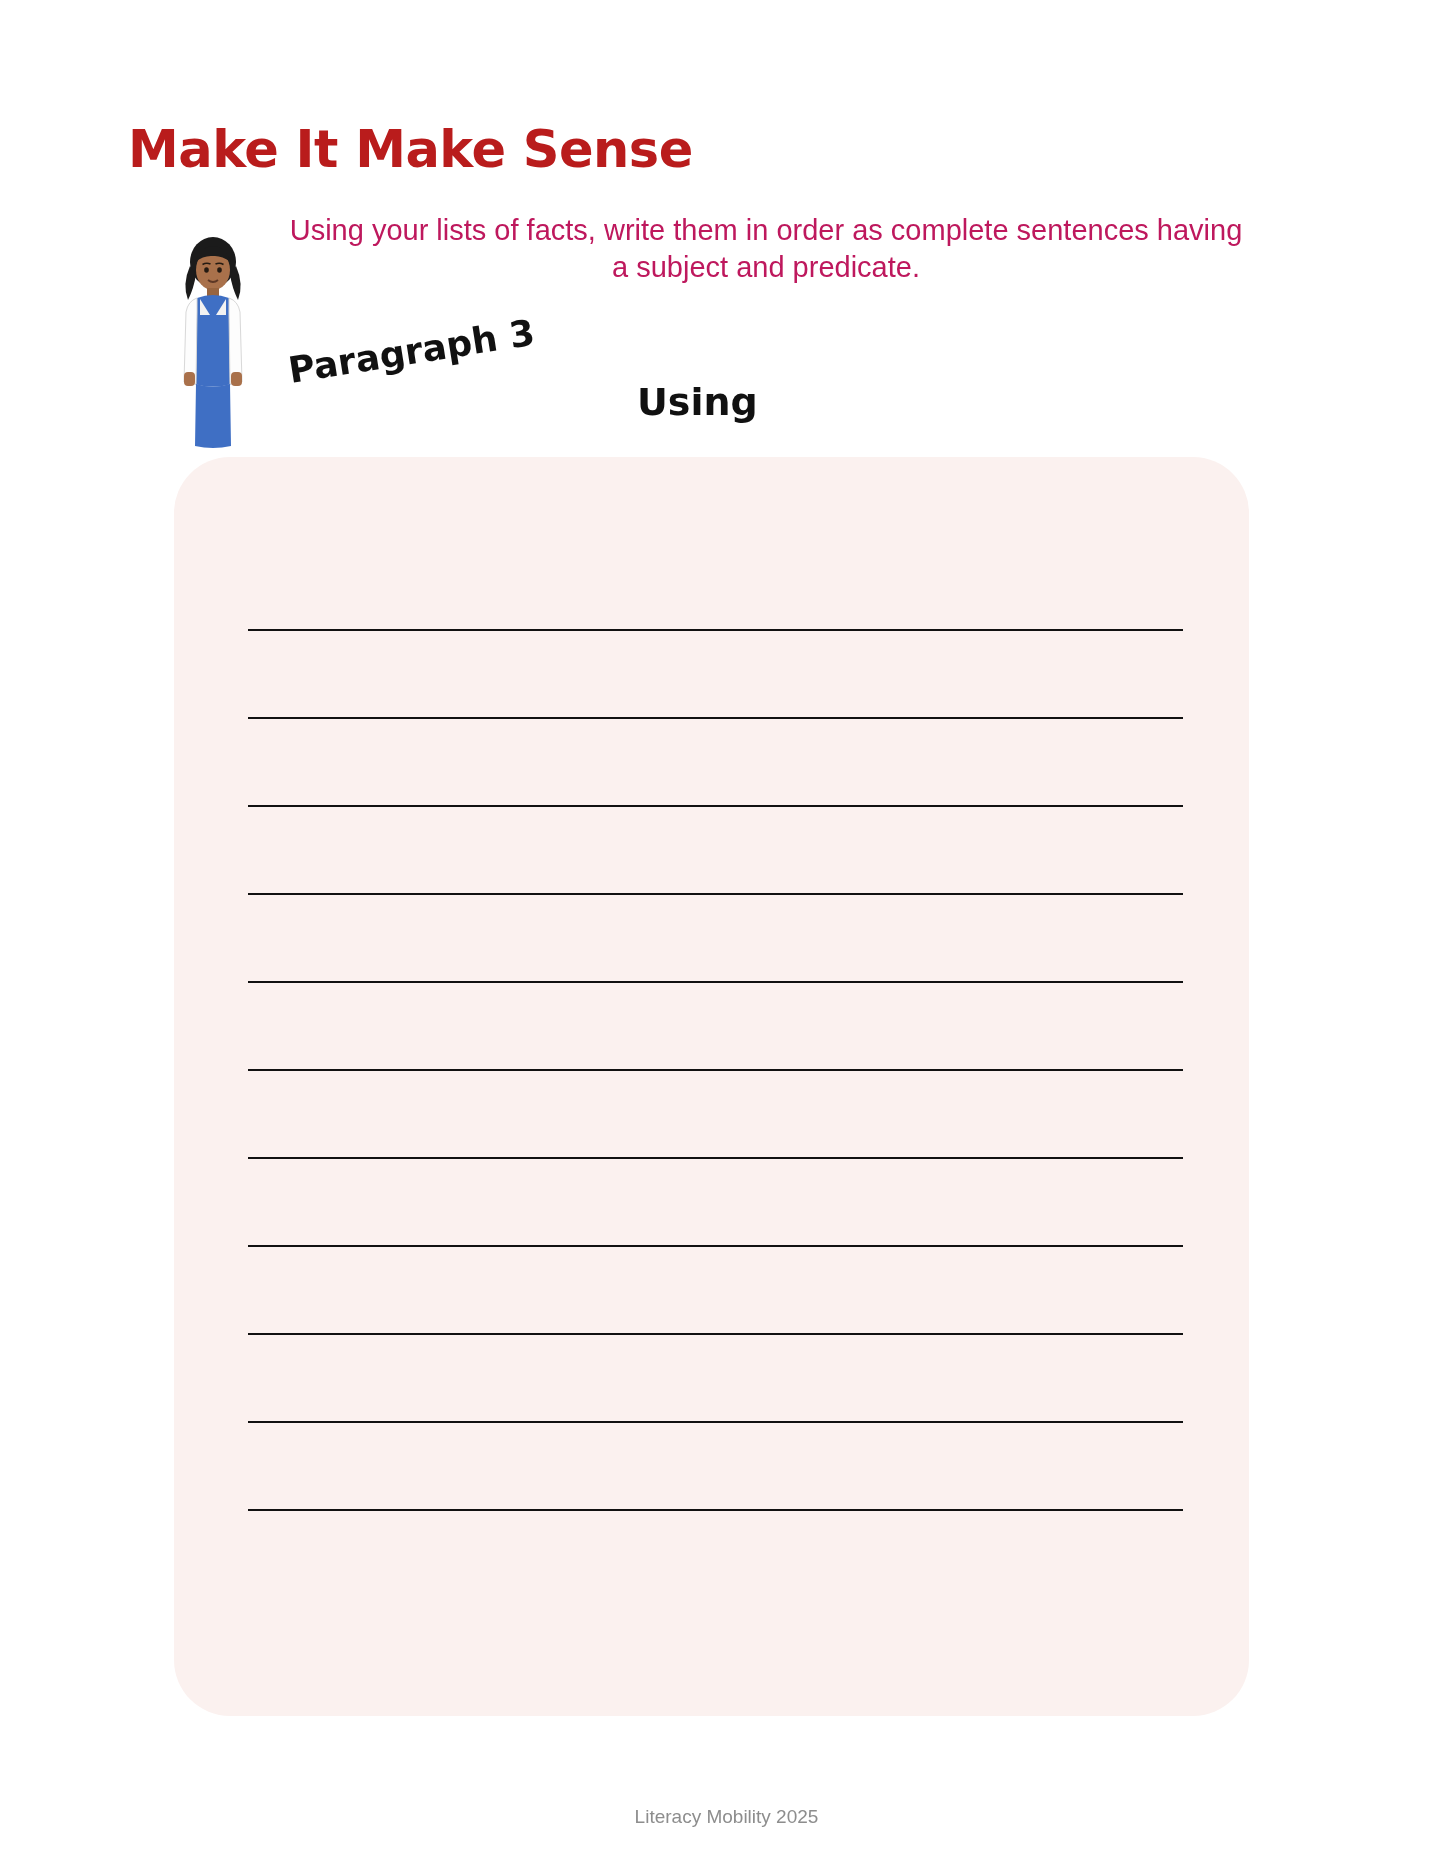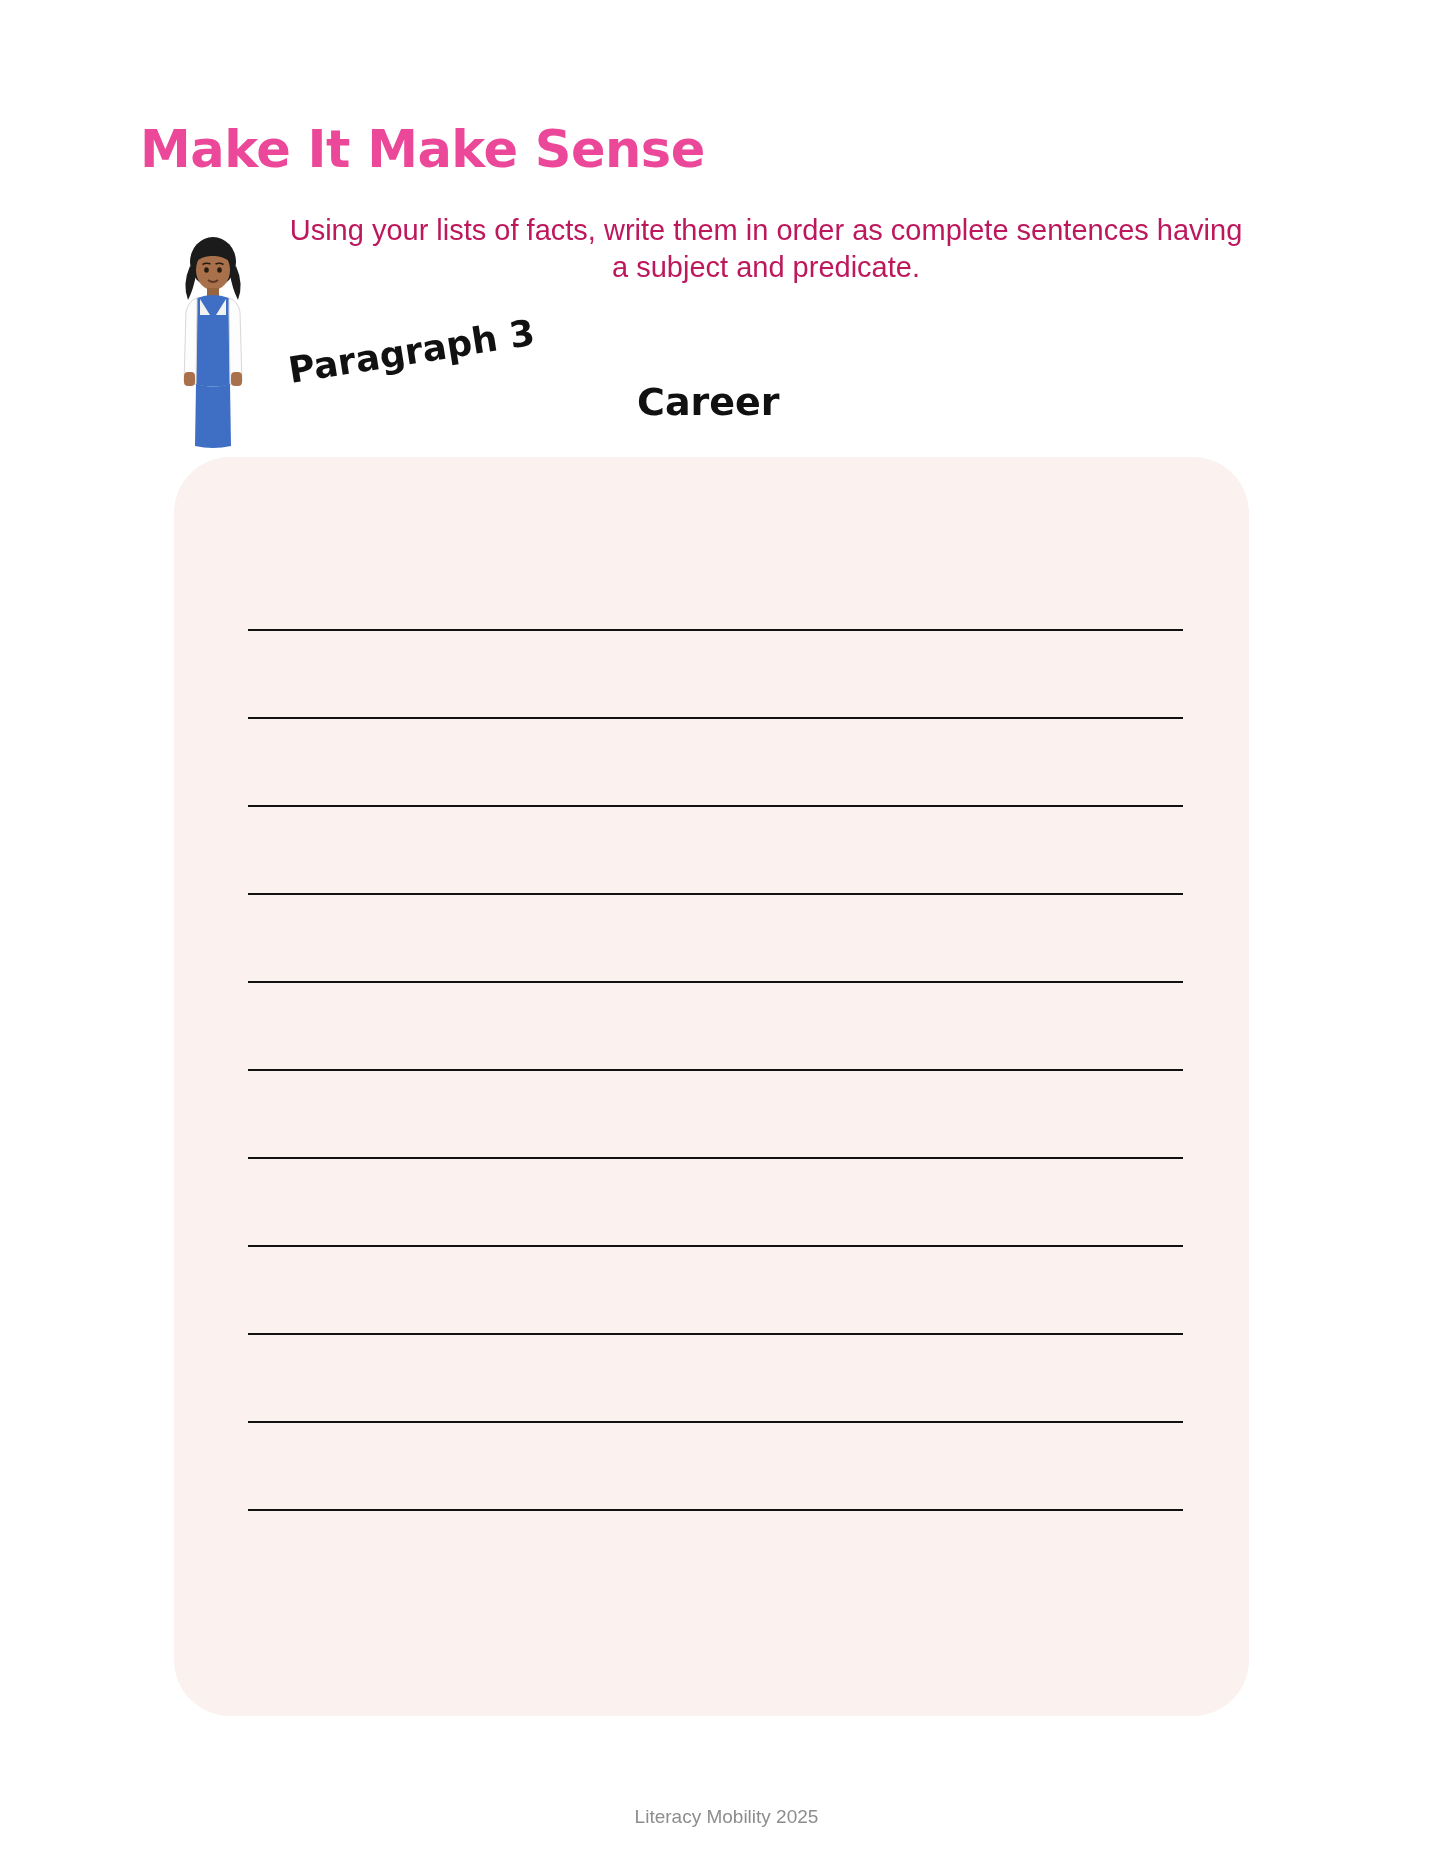--- a/index.html
+++ b/index.html
@@ -23,23 +23,22 @@
 
   
   .title {
     position: absolute;
     left: 128px;
     top: 86px;
     font-family: "DejaVu Sans", sans-serif;
     font-weight: bold;
     font-size: 51px;
     letter-spacing: -0.5px;
-    color: #ec4899;
+    color: #b91c1c;
     white-space: nowrap;
-    margin-left: 12px;
   }
 
   
   .instructions {
     position: absolute;
     left: 286px;
     top: 212px;
     width: 960px;
     text-align: center;
     font-family: "Liberation Sans", sans-serif;
@@ -155,21 +154,21 @@
     <path d="M35 67 l10 16 l-10 0 z" fill="#f2f2f2"></path>
     <path d="M61 67 l-10 16 l10 0 z" fill="#f2f2f2"></path>
 
     <rect x="19" y="140" width="11" height="14" rx="4" fill="#a9714b"></rect>
     <rect x="66" y="140" width="11" height="14" rx="4" fill="#a9714b"></rect>
 
     <path d="M31 152 q17 5 34 0 l1 62 q-18 4 -36 0 z" fill="#3f6fc4"></path>
   </svg>
 
   <div class="para-label">Paragraph 3</div>
-  <div class="career-label">Career</div>
+  <div class="career-label">Using</div>
 
   <div class="card">
     <div class="lines">
       <div class="line"></div>
       <div class="line"></div>
       <div class="line"></div>
       <div class="line"></div>
       <div class="line"></div>
       <div class="line"></div>
       <div class="line"></div>

